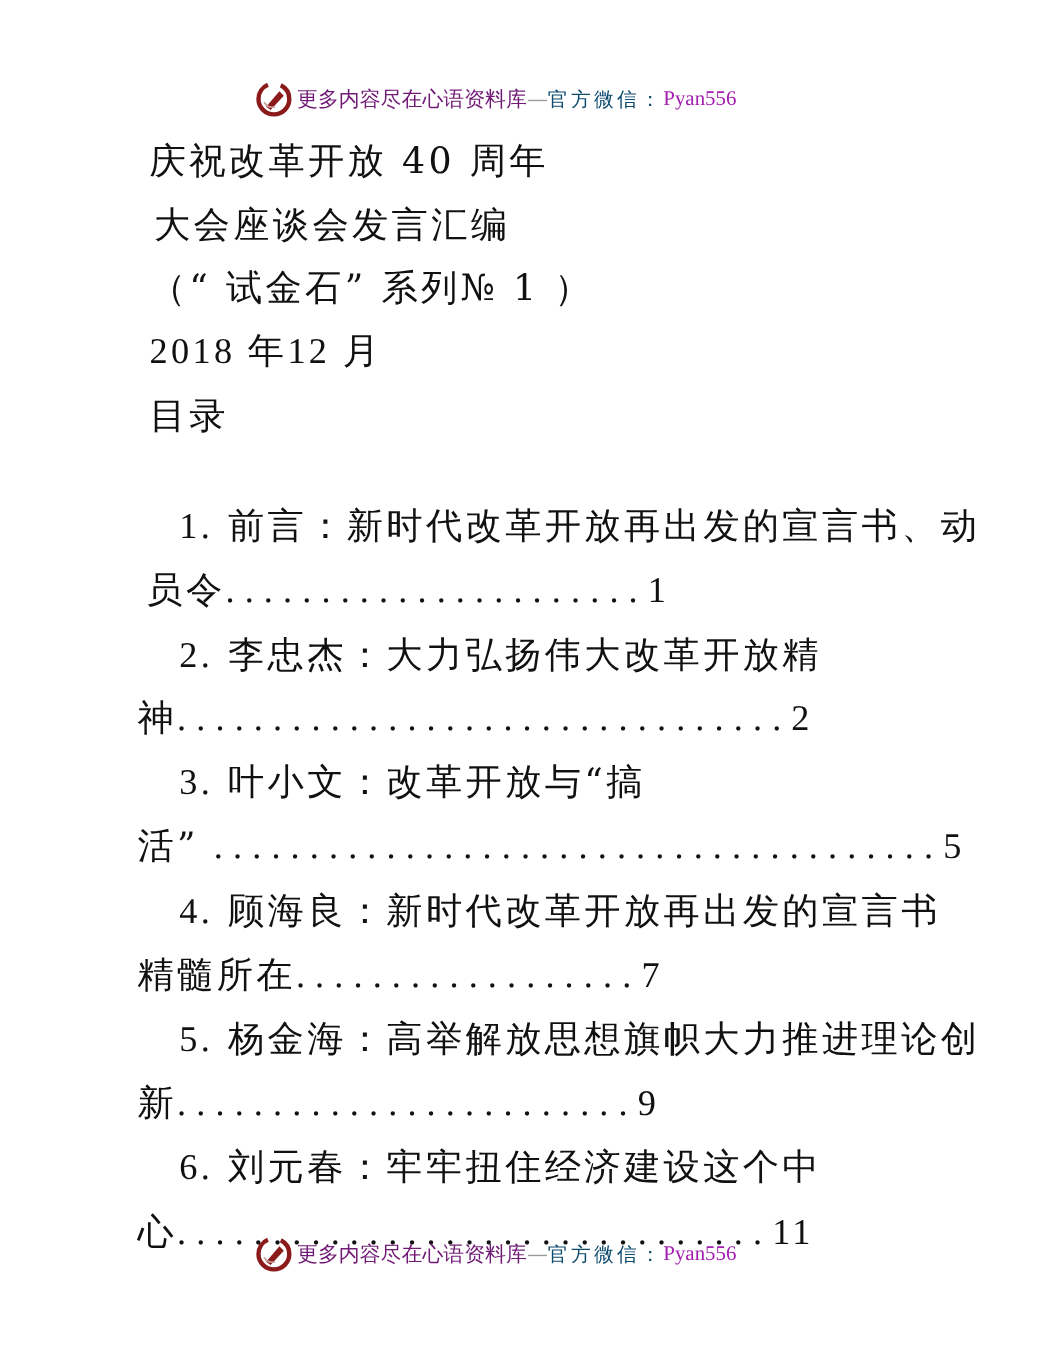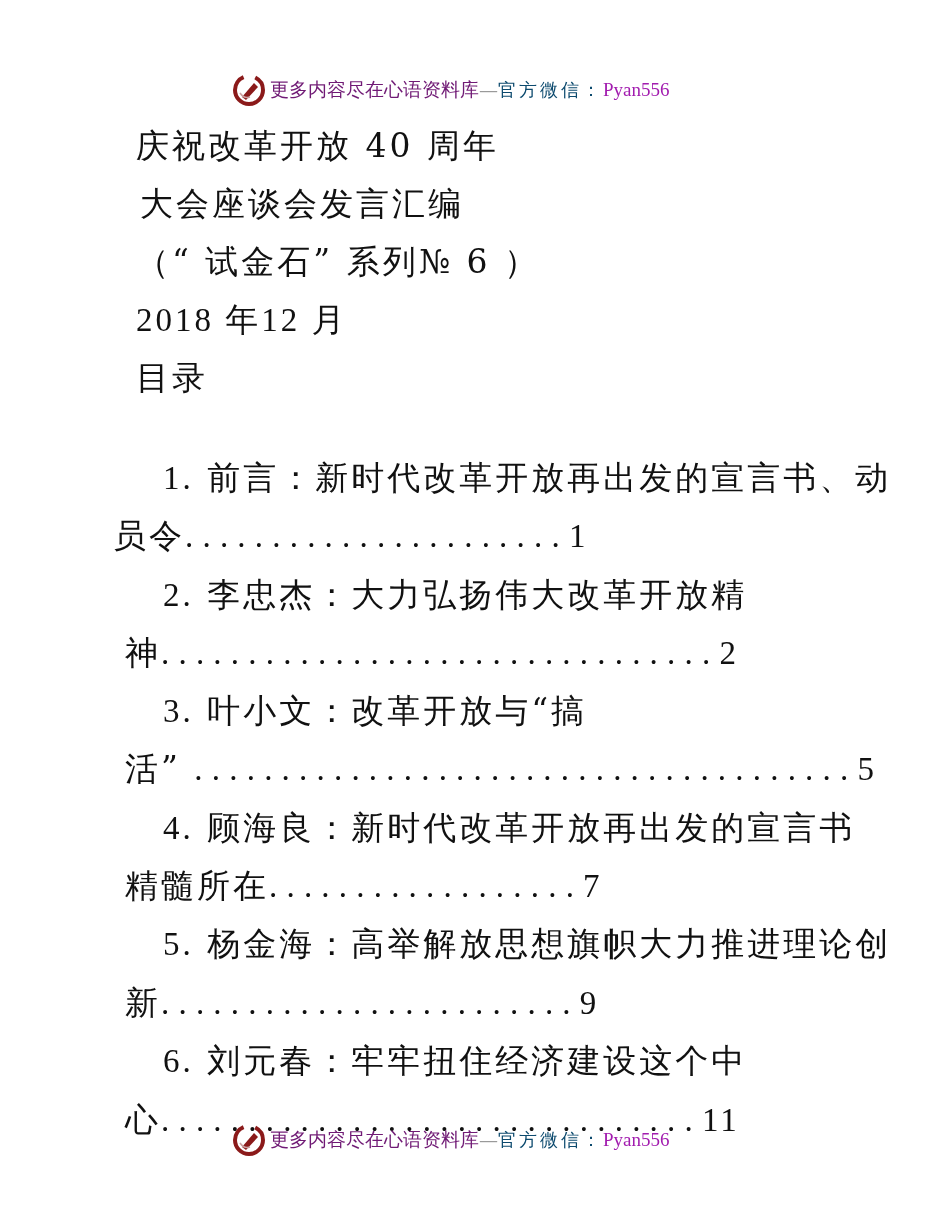--- a/index.html
+++ b/index.html
@@ -29,28 +29,28 @@
     <path d="M8 20 Q12 26 18 24" fill="none" stroke="#c9a0a0" stroke-width="1.5"></path>
   </svg>
   <span class="wm-red">更多内容尽在心语资料库</span>
   <span class="wm-dash">—</span>
   <span class="wm-gray">官方微信：</span>
   <span class="wm-id">Pyan556</span>
 </div>
 
 <div class="line" style="left:136px; top:126px;">庆祝改革开放 40 周年</div>
 <div class="line" style="left:140px; top:184px;">大会座谈会发言汇编</div>
-<div class="line" style="left:136px; top:242px;">（“ 试金石” 系列№ 6 ）</div>
+<div class="line" style="left:136px; top:242px;">（“ 试金石” 系列№ 1 ）</div>
 <div class="line num" style="left:136px; top:300px;">2018 年12 月</div>
 <div class="line" style="left:136px; top:358px;">目录</div>
 
 <div class="line" style="left:136px; top:418px;">
   <span class="num">1.</span> <span>前言：新时代改革开放再出发的宣言书、动</span>
 </div>
-<div class="line" style="left:86px; top:476px;">
+<div class="line" style="left:106px; top:476px;">
   <span>员令</span><span class="leader">......................</span><span class="page">1</span>
 </div>
 
 <div class="line" style="left:136px; top:535px;">
   <span class="num">2.</span> <span>李忠杰：大力弘扬伟大改革开放精</span>
 </div>
 <div class="line" style="left:98px; top:593px;">
   <span>神</span><span class="leader">................................</span><span class="page">2</span>
 </div>
 

